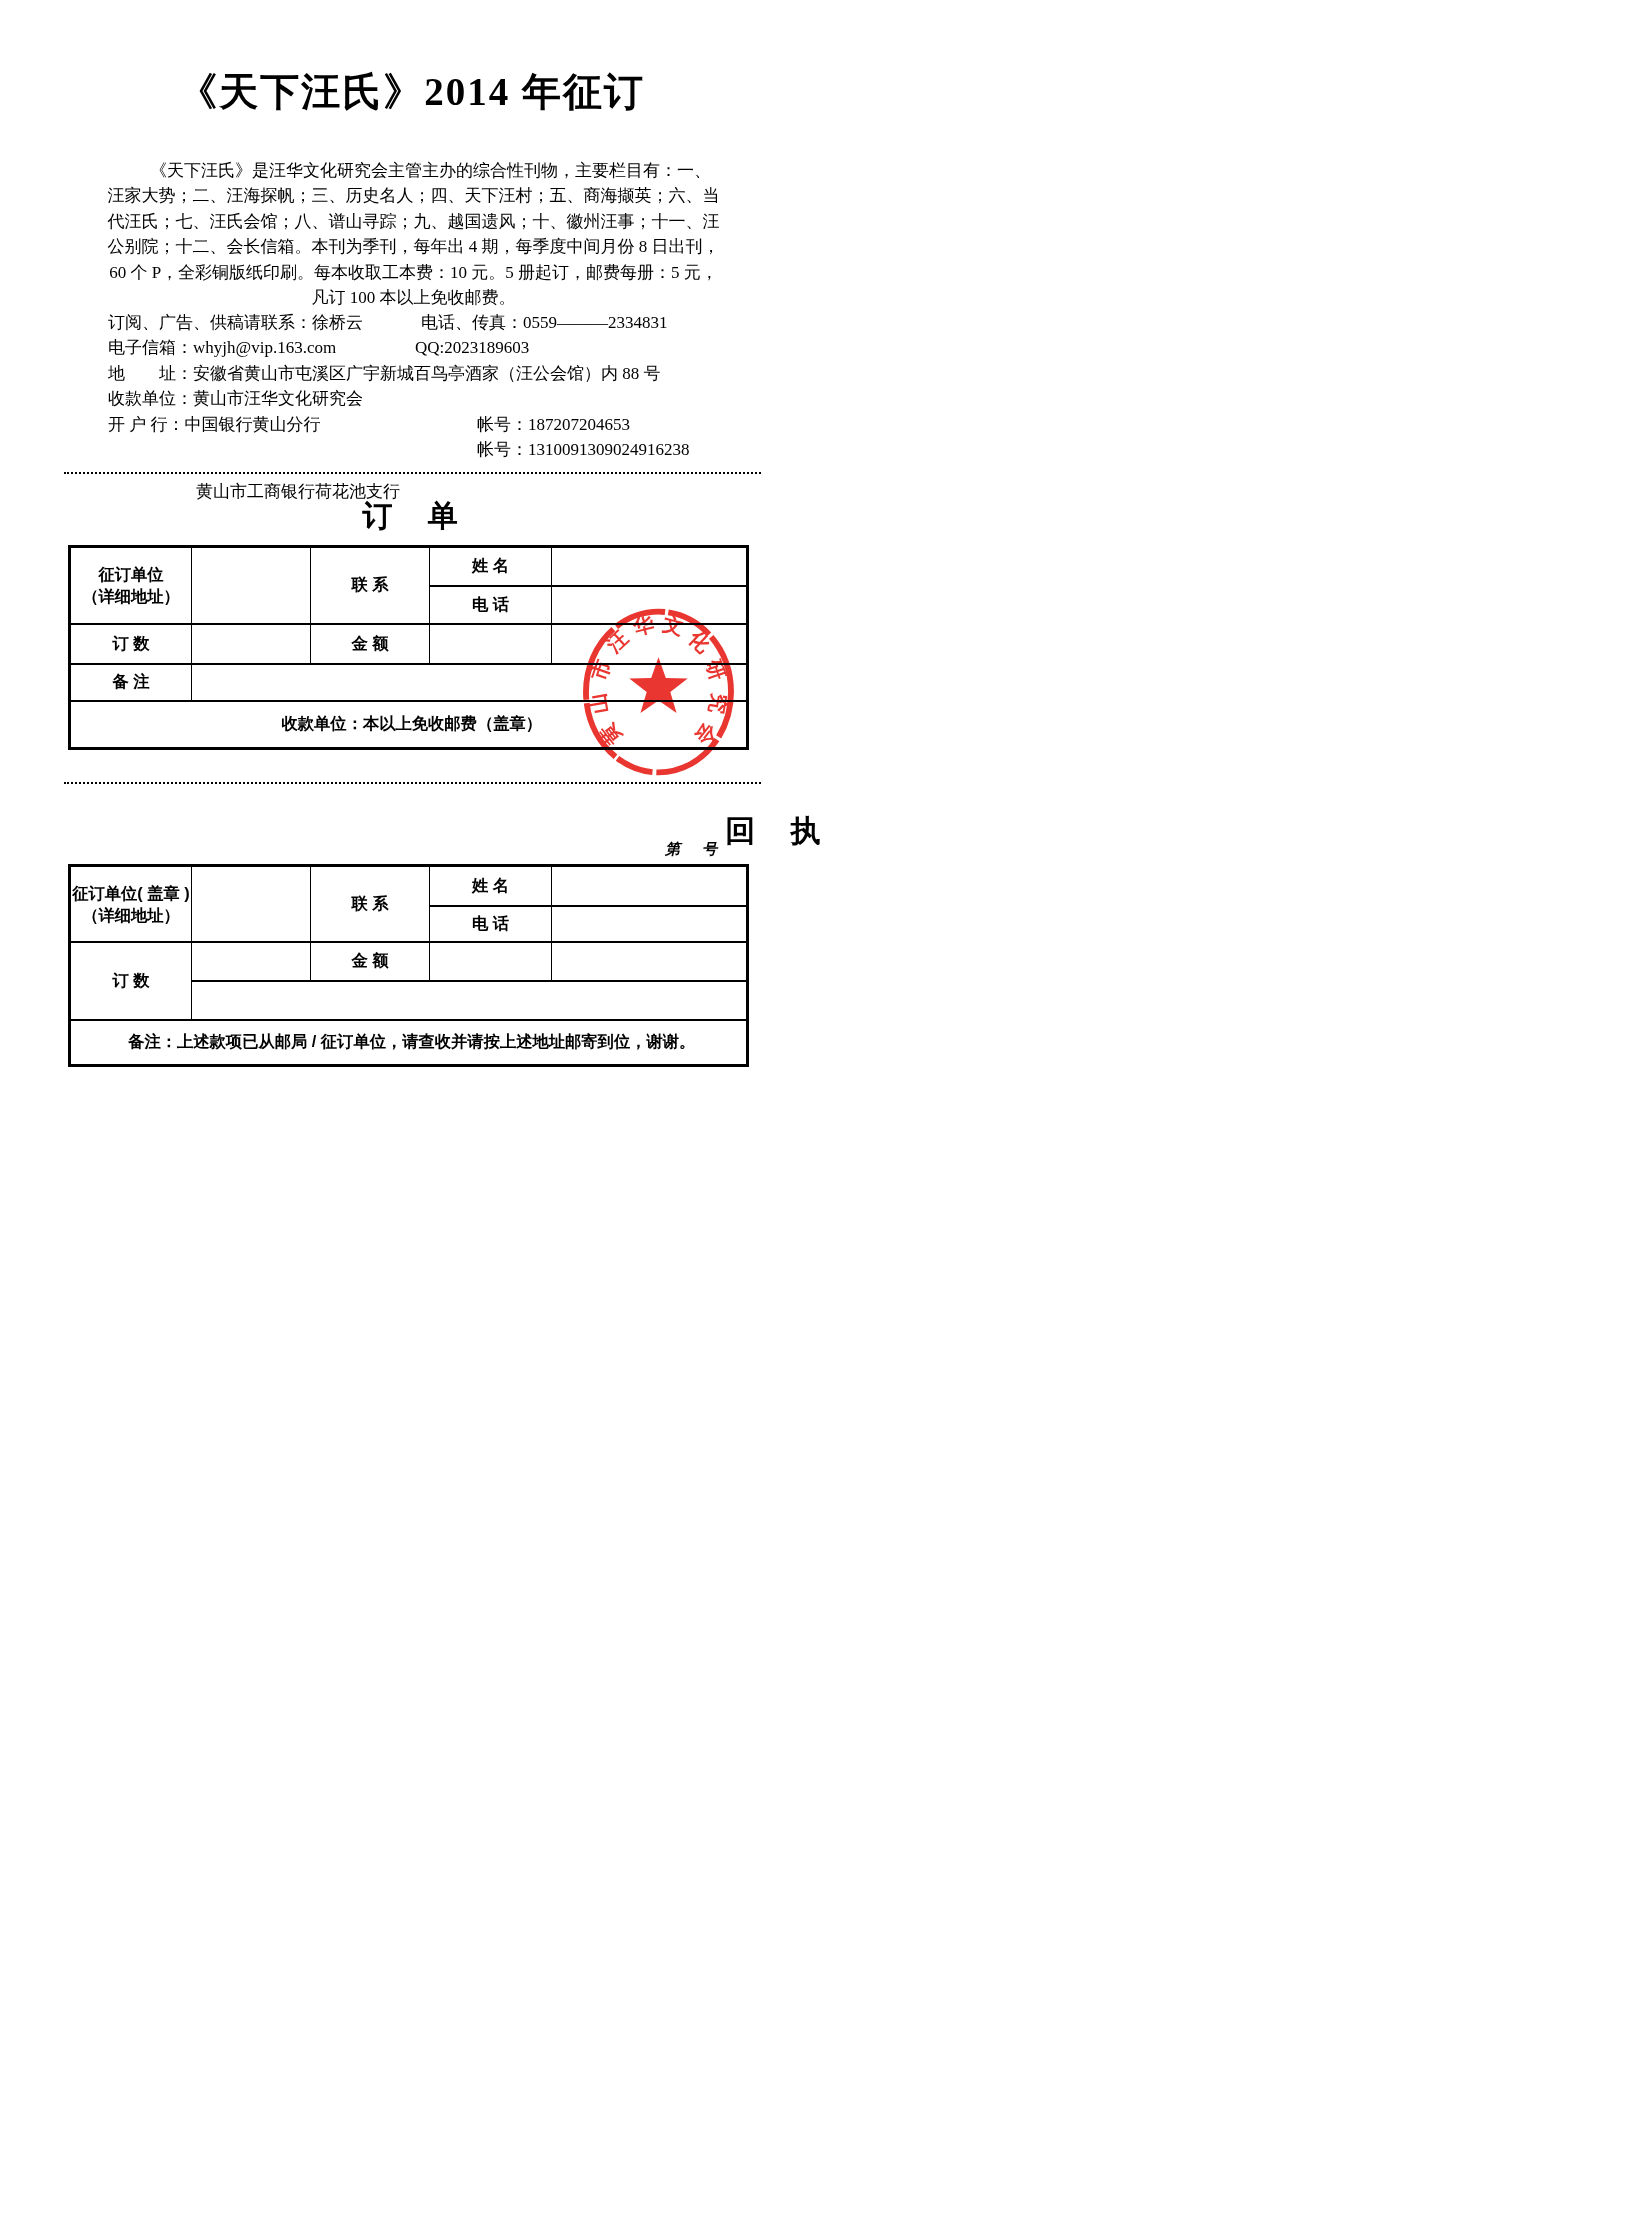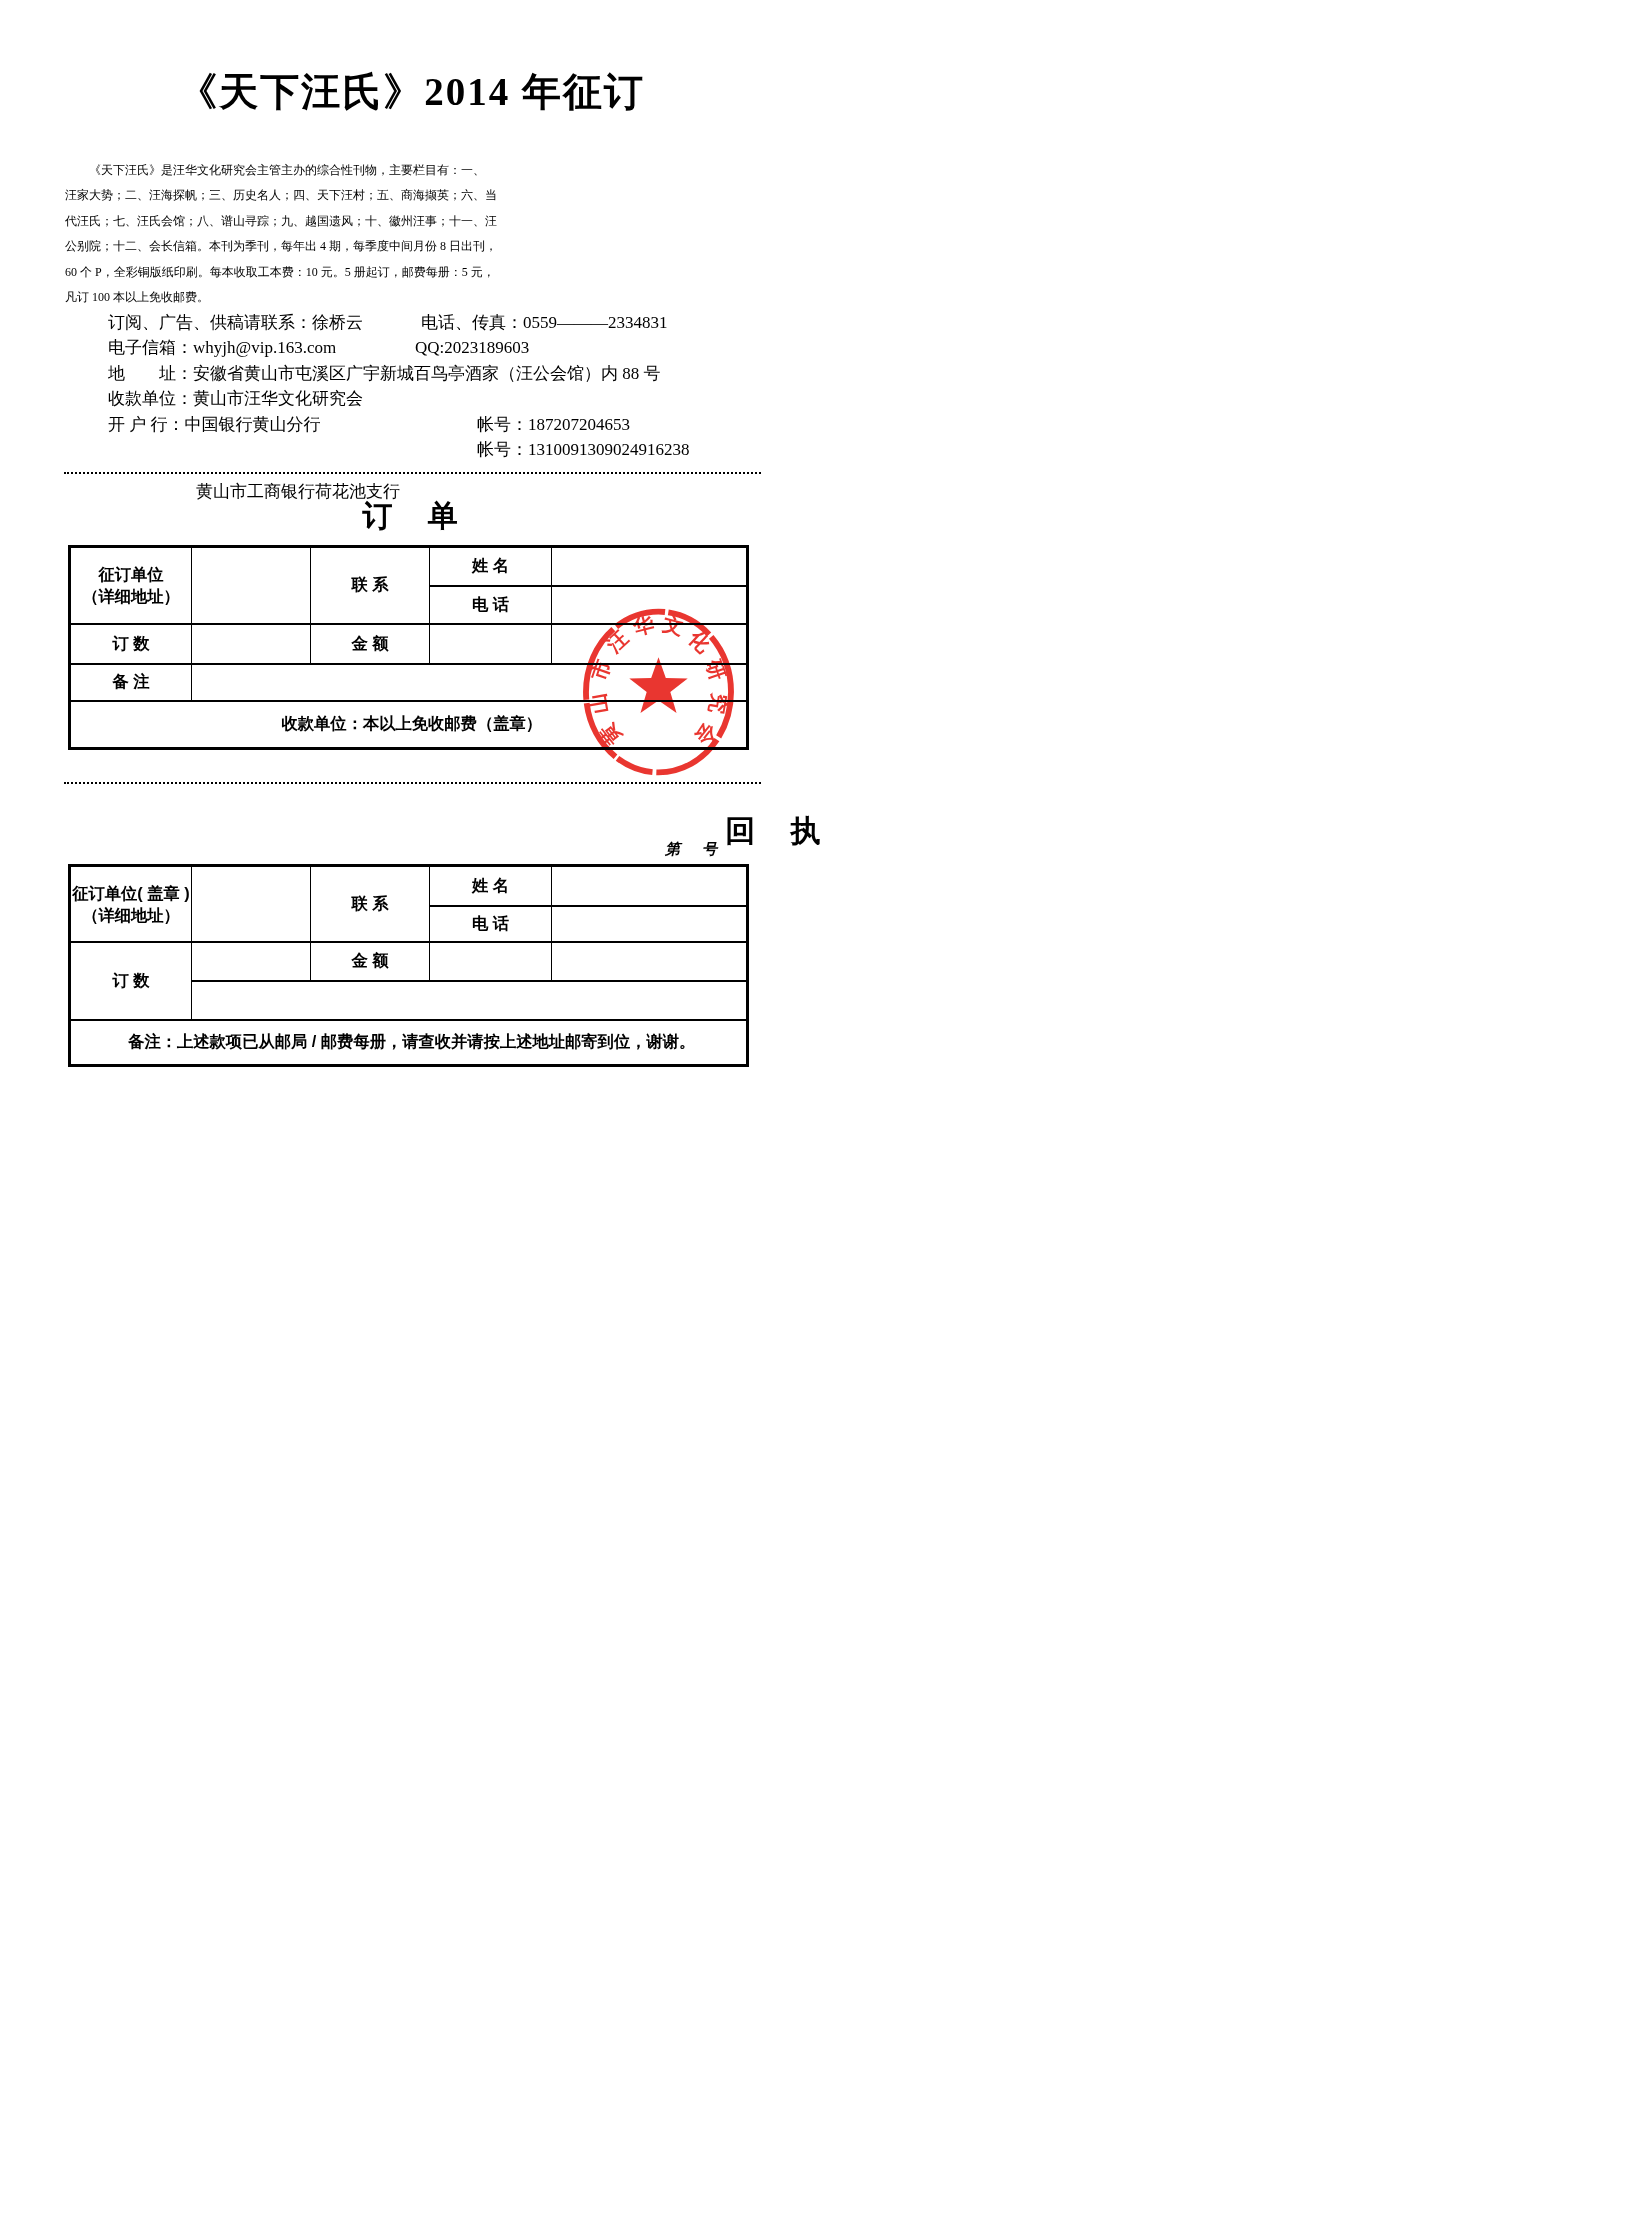--- a/index.html
+++ b/index.html
@@ -21,22 +21,23 @@
   .main-title {
     position:absolute; top:65px; left:0; width:100%;
     text-align:center;
     font-size:39px; font-weight:bold; letter-spacing:2px;
     font-family:"Liberation Serif","DejaVu Serif",serif;
   }
 
   
   .intro {
     position:absolute; left:65px; top:158px; width:697px;
-    font-size:12px; line-height:25.4px;
+    font-size:17px; line-height:25.4px;
     white-space:nowrap;
+    text-align:center;
   }
   .intro .line.first { text-indent:2em; }
 
   
   .contact {
     position:absolute; left:108px; top:310px; width:654px;
     font-size:17px; line-height:25.4px; white-space:nowrap;
   }
   .contact .row { display:flex; }
   .contact .w480 { width:313px; flex:0 0 auto; }
@@ -251,19 +252,19 @@
       <td rowspan="2">订 数</td>
       <td></td>
       <td>金 额</td>
       <td></td>
       <td></td>
     </tr>
     <tr class="r2b">
       <td colspan="4"></td>
     </tr>
     <tr class="r3">
-      <td colspan="5" class="leftcell">备注：上述款项已从邮局 / 邮费每册，请查收并请按上述地址邮寄到位，谢谢。</td>
+      <td colspan="5" class="leftcell">备注：上述款项已从邮局 / 征订单位，请查收并请按上述地址邮寄到位，谢谢。</td>
     </tr>
   </tbody>
     </table>
 
 </div>
 
 
 </body></html>

